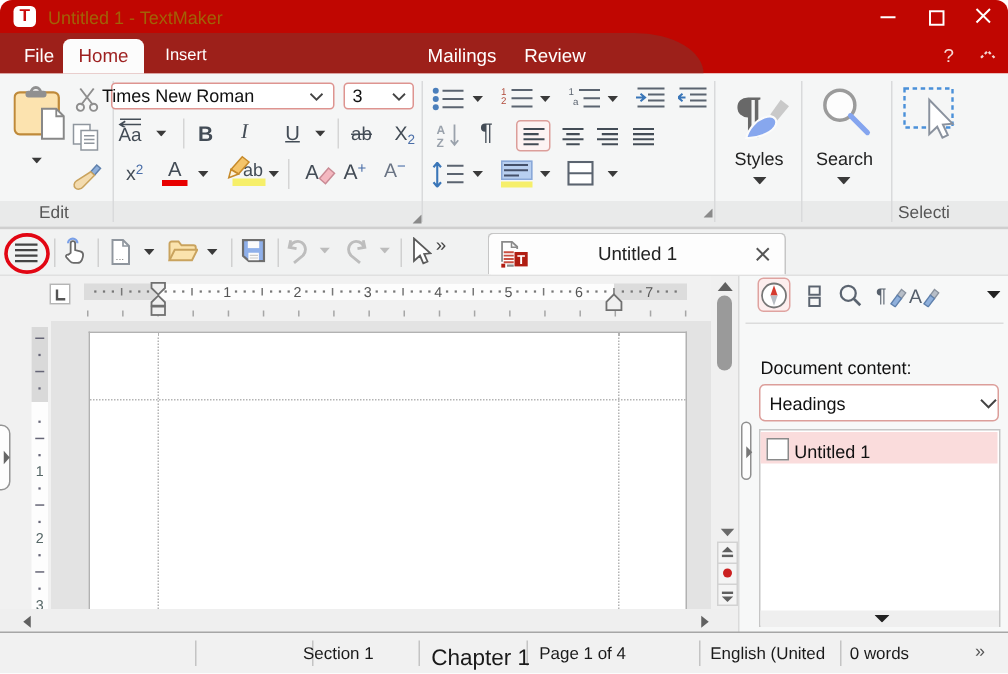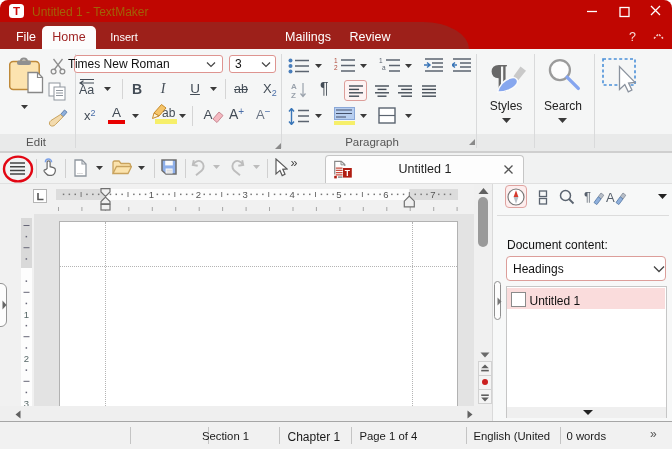--- a/index.html
+++ b/index.html
@@ -33,21 +33,21 @@
 <div class="abs" style="left:0;top:49px;width:672px;height:104px;background:#f5f6f6"></div>
 <div class="abs" style="left:0;top:134px;width:672px;height:17px;background:#e9eaea"></div>
 <div class="abs" style="left:0;top:151px;width:672px;height:1.5px;background:#cfcfcf"></div>
 <div class="abs" style="left:74.5px;top:54px;width:1px;height:94px;background:#d9dadb"></div>
 <div class="abs" style="left:281px;top:54px;width:1px;height:94px;background:#d9dadb"></div>
 <div class="abs" style="left:475.5px;top:54px;width:1px;height:94px;background:#d9dadb"></div>
 <div class="abs" style="left:534px;top:54px;width:1px;height:94px;background:#d9dadb"></div>
 <div class="abs" style="left:594px;top:54px;width:1px;height:94px;background:#d9dadb"></div>
 <div class="abs ct" style="left:-9px;top:134px;width:90px;height:16px;font-size:11.5px;color:#555">Edit</div>
 <div class="abs ct" style="left:126px;top:152px;width:90px;height:16px;font-size:11.5px;color:#555">Character</div>
-<div class="abs ct" style="left:327px;top:134px;width:90px;height:16px;font-size:11.5px;color:#555">Paragraph</div>
+<div class="abs ct" style="left:571px;top:134px;width:90px;height:16px;font-size:11.5px;color:#555">Selecti</div>
 <svg class="abs" style="left:274.5px;top:143px" width="7" height="7">
       <path d="M6 0 V6 H0 Z" fill="#8a8a8a"></path>
     </svg>
 <svg class="abs" style="left:468.5px;top:139px" width="7" height="7">
       <path d="M6 0 V6 H0 Z" fill="#8a8a8a"></path>
     </svg>
 <svg class="abs" style="left:9px;top:56px" width="35" height="38">
 <path d="M11.8 5.5 a3.1 3.1 0 0 1 6.2 0" fill="none" stroke="#909090" stroke-width="2"></path>
 <rect x="0.7" y="5.5" width="29.5" height="28" rx="3.5" fill="#fce3af" stroke="#bf8a3a" stroke-width="1.5"></rect>
 <rect x="8" y="4.5" width="14" height="4.5" rx="2" fill="#909090"></rect>
@@ -544,17 +544,17 @@
     </svg>
 <div class="abs" style="left:0;top:421px;width:672px;height:1px;background:#a6a6a6"></div>
 <div class="abs" style="left:0;top:422px;width:672px;height:27px;background:#f1f1f1"></div>
 <div class="abs" style="left:130.4px;top:427px;width:1px;height:17px;background:#c4c4c4"></div>
 <div class="abs" style="left:207.5px;top:427px;width:1px;height:17px;background:#c4c4c4"></div>
 <div class="abs" style="left:278.9px;top:427px;width:1px;height:17px;background:#c4c4c4"></div>
 <div class="abs" style="left:350.7px;top:427px;width:1px;height:17px;background:#c4c4c4"></div>
 <div class="abs" style="left:466.3px;top:427px;width:1px;height:17px;background:#c4c4c4"></div>
 <div class="abs" style="left:559.9px;top:427px;width:1px;height:17px;background:#c4c4c4"></div>
 <div class="abs" style="left:202px;top:429.5px;font-size:11.3px;color:#1a1a1a">Section 1</div>
-<div class="abs" style="left:287.5px;top:429.5px;font-size:12px;color:#1a1a1a">Chapter 1</div>
+<div class="abs" style="left:287.5px;top:429.5px;font-size:15px;color:#1a1a1a">Chapter 1</div>
 <div class="abs" style="left:359.5px;top:429.5px;font-size:11.3px;color:#1a1a1a">Page 1 of 4</div>
 <div class="abs" style="left:473.5px;top:429.5px;font-size:11.3px;color:#1a1a1a">English (United</div>
 <div class="abs" style="left:566.5px;top:429.5px;font-size:11.3px;color:#1a1a1a">0 words</div>
 <div class="abs" style="left:650px;top:427px;font-size:12px;color:#555">»</div>
 </div>
 </body></html>

